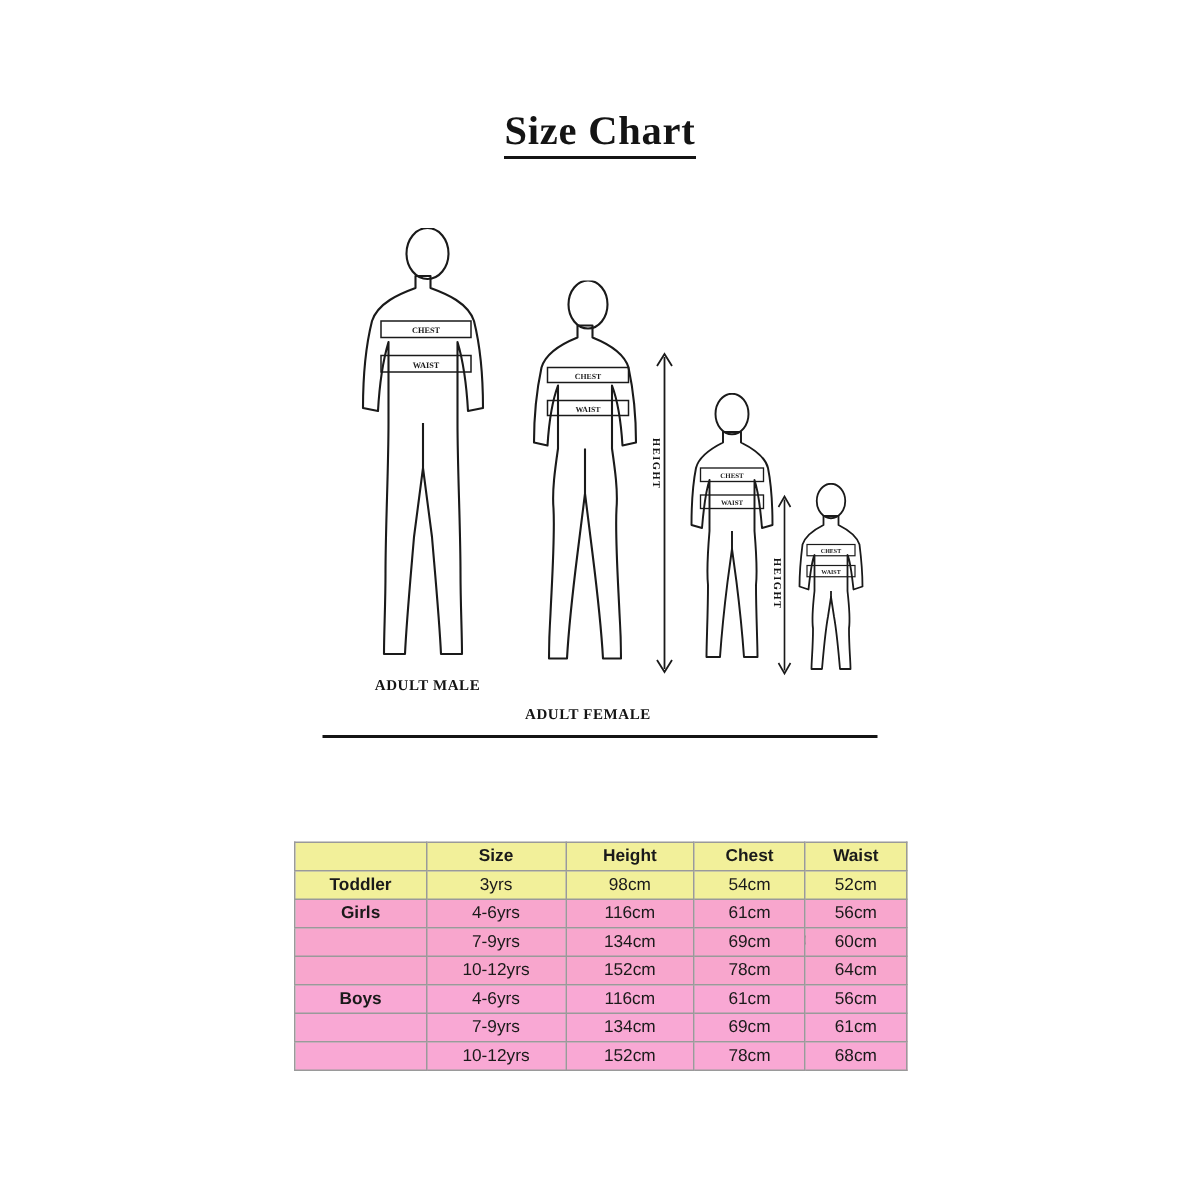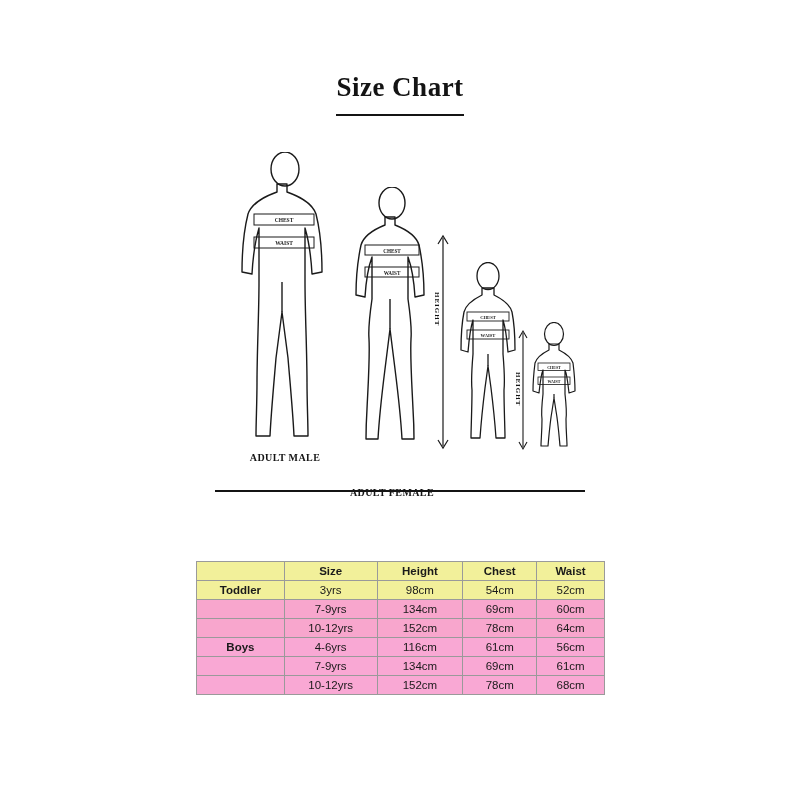--- a/index.html
+++ b/index.html
@@ -27,21 +27,21 @@
     width: 800px;
     text-align: center;
     font-family: "Liberation Serif", serif;
     font-weight: bold;
     font-size: 27px;
     color: #141414;
     letter-spacing: 0.5px;
   }
   .title span {
     border-bottom: 2px solid #141414;
-    padding-bottom: 12px;
+    padding-bottom: 2px;
     text-align: right;
   }
 
   
   .figures {
     position: absolute;
     left: 200px;
     top: 140px;
     width: 420px;
     height: 350px;
@@ -165,21 +165,21 @@
                    C70 140 68 126 66 112 L66 70 C69 78 72 94 73 110 L82 108 C82 92 80 72 77 58 C74 48 63 42 53 38 L53 30 Z"></path>
           <path d="M48 112 L48 142"></path>
         </g>
         <g stroke="#1a1a1a" stroke-width="1" fill="none">
           <rect x="23" y="58" width="54" height="10"></rect>
           <rect x="23" y="80" width="54" height="10"></rect>
         </g>
         <text x="50" y="65.5" font-family="Liberation Serif, serif" font-size="5.2" font-weight="bold" fill="#1a1a1a" text-anchor="middle">CHEST</text>
         <text x="50" y="87.5" font-family="Liberation Serif, serif" font-size="5.2" font-weight="bold" fill="#1a1a1a" text-anchor="middle">WAIST</text>
       </svg>
-      <div class="fig-label" style="left:-30px; top:300px;">ADULT FEMALE</div>
+      <div class="fig-label" style="left:-30px; top:284px;">ADULT FEMALE</div>
     </div>
 
     <svg width="30" height="220" viewBox="0 0 30 220" style="position:absolute; left:228px; bottom:38px;">
       <g stroke="#1a1a1a" stroke-width="1.2" fill="none">
         <line x1="15" y1="6" x2="15" y2="214"></line>
         <polyline points="10,12 15,4 20,12"></polyline>
         <polyline points="10,208 15,216 20,208"></polyline>
       </g>
     </svg>
     <div class="ht-label" style="left:233px; top:152px;">HEIGHT</div>
@@ -257,20 +257,27 @@
       </thead>
       <tbody>
         <tr class="row-toddler">
           <td class="bold">Toddler</td>
           <td>3yrs</td>
           <td>98cm</td>
           <td>54cm</td>
           <td>52cm</td>
         </tr>
         <tr class="row-girls">
+          <td class="bold">Girls</td>
+          <td>4-6yrs</td>
+          <td>116cm</td>
+          <td>61cm</td>
+          <td>56cm</td>
+        </tr>
+        <tr class="row-girls">
           <td class="bold"></td>
           <td>7-9yrs</td>
           <td>134cm</td>
           <td>69cm</td>
           <td>60cm</td>
         </tr>
         <tr class="row-girls">
           <td class="bold"></td>
           <td>10-12yrs</td>
           <td>152cm</td>

